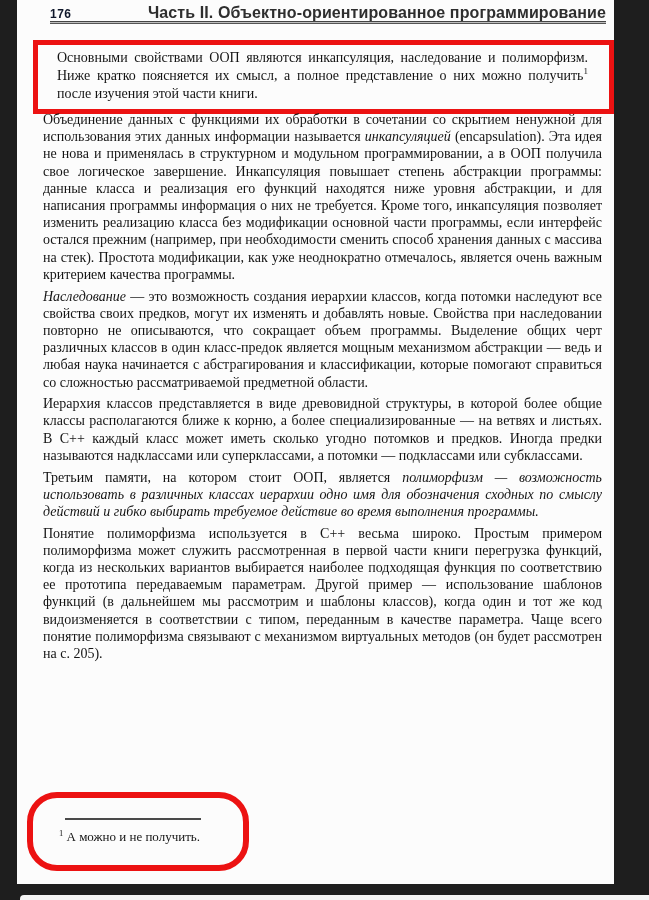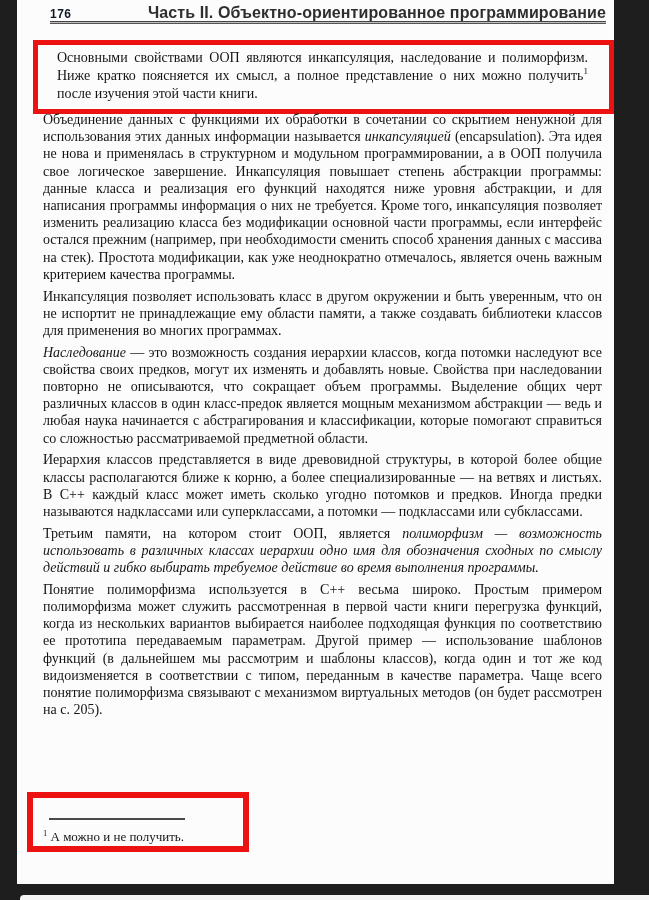--- a/index.html
+++ b/index.html
@@ -28,22 +28,22 @@
     position:absolute;left:33px;right:8px;top:21px;height:3px;
     background:linear-gradient(#454545 0 1px,#bdbdbd 1px 2px,#555 2px 3px);
   }
   
   .hl-box{box-sizing:border-box;border:5px solid #ec1212;background:transparent;}
   .intro-box{
     position:absolute;left:16px;top:40px;width:581px;
     padding:4px 21px 6px 19px;
   }
   .fn-box{
-    position:absolute;left:10px;top:792px;width:222px;height:60px;
-    border-width:6px;padding:20px 8px 0 10px;
+    position:absolute;left:10px;top:792px;width:222px;height:79px;
+    border-width:6px;padding:20px 8px 0 26px;border-radius:30px;
   }
   
   .para{
     margin:0;padding:0;
     font-size:14px;line-height:17.2px;text-align:justify;
     color:#141414;
   }
   .intro-box .para{line-height:18px;}
   .bodytext{position:absolute;left:26px;top:111px;width:559px;}
   .bodytext .para{margin-bottom:4.5px;}
@@ -65,21 +65,20 @@
     <span class="running">Часть II. Объектно-ориентированное программирование</span>
   </div>
   <div class="rule"></div>
 
   <div class="hl-box intro-box">
     <p class="para" id="intro-p"><span>Основными свойствами ООП являются инкапсуляция, наследование и полиморфизм. Ниже кратко поясняется их смысл, а полное представление о них можно получить</span><sup>1</sup><span> после изучения этой части книги.</span></p>
   </div>
 
   <div class="bodytext" id="body-paragraphs">
       <p class="para"><span>Объединение данных с функциями их обработки в сочетании со скрытием ненужной для использования этих данных информации называется </span><em>инкапсуляцией</em><span> (encapsulation). Эта идея не нова и применялась в структурном и модульном программировании, а в ООП получила свое логическое завершение. Инкапсуляция повышает степень абстракции программы: данные класса и реализация его функций находятся ниже уровня абстракции, и для написания программы информация о них не требуется. Кроме того, инкапсуляция позволяет изменить реализацию класса без модификации основной части программы, если интерфейс остался прежним (например, при необходимости сменить способ хранения данных с массива на стек). Простота модификации, как уже неоднократно отмечалось, является очень важным критерием качества программы.</span></p>
-      <p class="para"><span>Инкапсуляция позволяет использовать класс в другом окружении и быть уверенным, что он не испортит не принадлежащие ему области памяти, а также создавать библиотеки классов для применения во многих программах.</span></p>
       <p class="para"><em>Наследование</em><span> — это возможность создания иерархии классов, когда потомки наследуют все свойства своих предков, могут их изменять и добавлять новые. Свойства при наследовании повторно не описываются, что сокращает объем программы. Выделение общих черт различных классов в один класс-предок является мощным механизмом абстракции — ведь и любая наука начинается с абстрагирования и классификации, которые помогают справиться со сложностью рассматриваемой предметной области.</span></p>
       <p class="para"><span>Иерархия классов представляется в виде древовидной структуры, в которой более общие классы располагаются ближе к корню, а более специализированные — на ветвях и листьях. В C++ каждый класс может иметь сколько угодно потомков и предков. Иногда предки называются надклассами или суперклассами, а потомки — подклассами или субклассами.</span></p>
       <p class="para"><span>Третьим памяти, на котором стоит ООП, является </span><em>полиморфизм — возможность использовать в различных классах иерархии одно имя для обозначения сходных по смыслу действий и гибко выбирать требуемое действие во время выполнения программы.</em></p>
       <p class="para"><span>Понятие полиморфизма используется в C++ весьма широко. Простым примером полиморфизма может служить рассмотренная в первой части книги перегрузка функций, когда из нескольких вариантов выбирается наиболее подходящая функция по соответствию ее прототипа передаваемым параметрам. Другой пример — использование шаблонов функций (в дальнейшем мы рассмотрим и шаблоны классов), когда один и тот же код видоизменяется в соответствии с типом, переданным в качестве параметра. Чаще всего понятие полиморфизма связывают с механизмом виртуальных методов (он будет рассмотрен на с. 205).</span></p>
     </div>
 
   <div class="hl-box fn-box">
     <div class="fn-rule"></div>
     <p class="fn-text"><sup>1</sup> <span>А можно и не получить.</span></p>
   </div>

